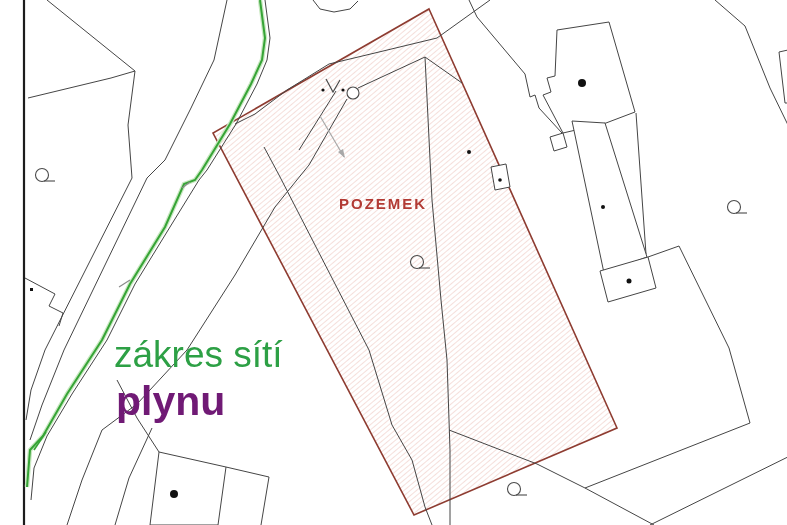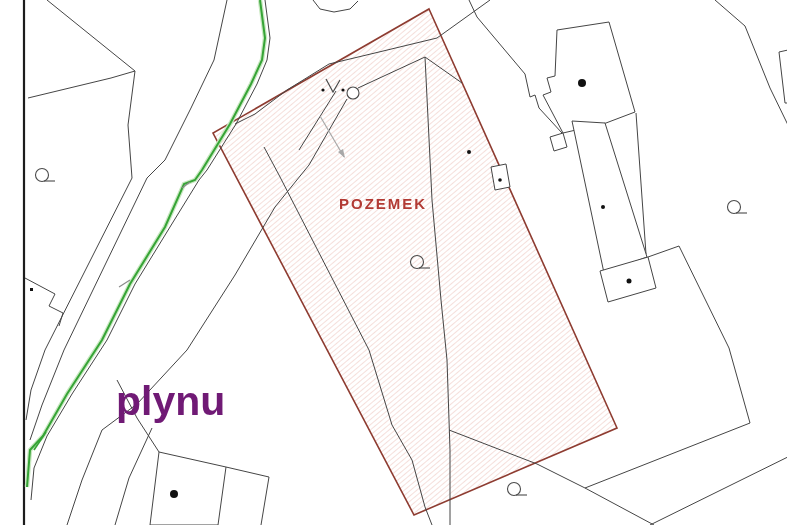--- a/index.html
+++ b/index.html
@@ -82,14 +82,15 @@
       <circle cx="336" cy="93" r="6" fill="#fff" stroke="#4a4a4a" stroke-width="1.1"></circle>
       <polyline points="303,116 327,157" fill="none" stroke="#a8a8a8" stroke-width="1.2"></polyline>
       <polygon points="328,158 326,149 321,152" fill="#a8a8a8"></polygon>
       <polyline points="243,0 248,38 245,60 234,84 213,124 185,170 178,180 167,184 148,227 113,284 85,340 50,394 26,436 13,450 10,487" fill="none" stroke="#c8e8c0" stroke-width="4.5"></polyline>
       <polyline points="243,0 248,38 245,60 234,84 213,124 185,170 178,180 167,184 148,227 113,284 85,340 50,394 26,436 13,450 10,487" fill="none" stroke="#36a436" stroke-width="2"></polyline>
       <polyline points="29,432 17,450" fill="none" stroke="#36a436" stroke-width="1.6"></polyline>
       <polyline points="165,188 173,182" fill="none" stroke="#8a8a8a" stroke-width="1.2"></polyline>
       <polyline points="102,287 113,280" fill="none" stroke="#8a8a8a" stroke-width="1.2"></polyline>
     </svg>
   <div class="maplabel" id="parcel-label" style="color: rgb(178, 58, 52);">POZEMEK</div>
+  <div class="maplabel" id="legend-line1" style="color: rgb(45, 160, 69);">zákres sítí</div>
   <div class="maplabel" id="legend-line2" style="color: #701a75;">plynu</div>
 </div>
 
 </body></html>

